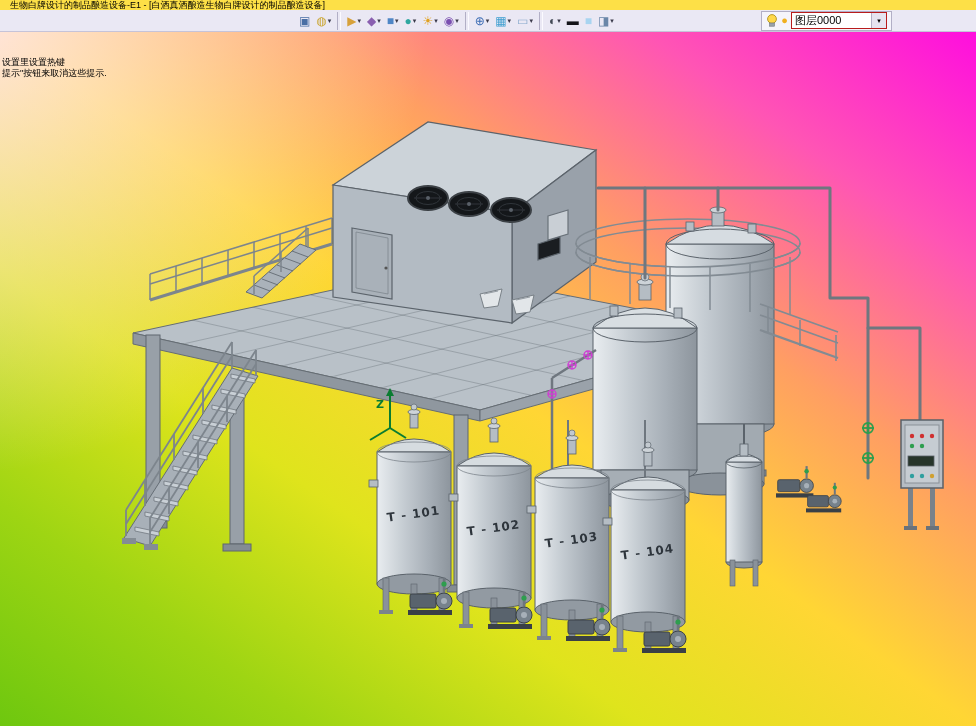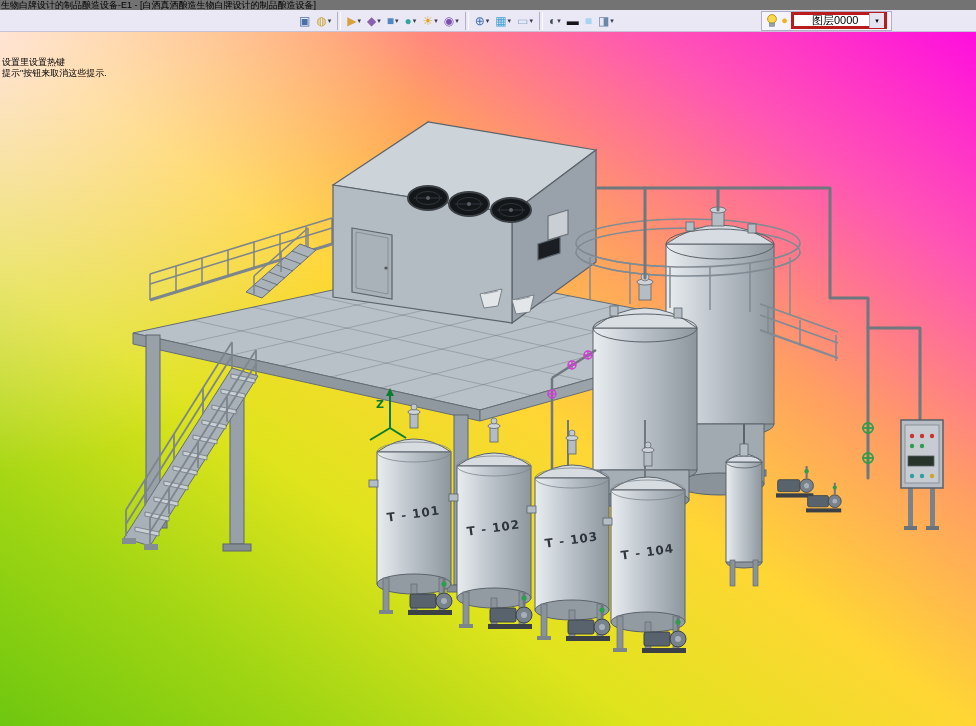--- a/index.html
+++ b/index.html
@@ -1,40 +1,40 @@
 <!DOCTYPE html>
 <html><head>
 <meta charset="utf-8">
 <style>
   html,body{margin:0;padding:0;}
   body{width:976px;height:726px;overflow:hidden;font-family:"Liberation Sans","DejaVu Sans",sans-serif;background:#fff;}
   .app{width:976px;height:726px;display:flex;flex-direction:column;}
 
   
-  .titlebar{height:10px;background:#737373;font-size:9px;line-height:10px;color:#000;
-    white-space:nowrap;overflow:hidden;padding-left:1px;flex:0 0 auto;}
+  .titlebar{height:10px;background:#fde047;font-size:9px;line-height:10px;color:#000;
+    white-space:nowrap;overflow:hidden;padding-left:10px;flex:0 0 auto;}
 
   
   .toolbar{height:22px;flex:0 0 auto;background:#eae8f4;border-bottom:1px solid #c6c3d8;
     display:flex;align-items:center;padding-left:296px;box-sizing:border-box;}
   .tb-btn{height:20px;border:1px solid transparent;background:transparent;display:flex;
     align-items:center;justify-content:center;padding:0 2px;cursor:default;}
   .tb-btn .g{font-size:12px;line-height:1;}
   .dd{font-size:7px;color:#3a3a4a;margin-left:1px;line-height:1;}
   .sep{width:2px;height:18px;border-left:1px solid #b2afc6;border-right:1px solid #fbfaff;margin:0 3px;}
   .ic0{color:#4a6fa5}.ic1{color:#c9a227}.ic2{color:#d7a13b}.ic3{color:#8a5fb0}
   .ic4{color:#4f86c6}.ic5{color:#2fa7a0}.ic6{color:#e0a020}.ic7{color:#7a4fb0}
   .ic8{color:#3d6db5}.ic9{color:#3f9fd0}.ic10{color:#88aacc}.ic11{color:#434a56}
   .ic12{color:#15151a}.ic13{color:#a8d4f0}.ic14{color:#6a86a8}
 
   .layer-panel{margin-left:auto;margin-right:84px;display:flex;align-items:center;gap:3px;
     border:1px solid #b2afc6;background:#f5f4fb;padding:0 4px;height:20px;box-sizing:border-box;}
   .ball{color:#f0b020;font-size:11px;line-height:1;}
   .layer-combo{display:flex;align-items:center;justify-content:space-between;background:#fff;
-    border:3px solid #b91c1c;height:17px;width:96px;font-size:11px;padding-left:18px;box-sizing:border-box;cursor:default;}
+    border:1px solid #b91c1c;height:17px;width:96px;font-size:11px;padding-left:3px;box-sizing:border-box;cursor:default;}
   .combo-arrow{width:14px;height:15px;background:#e6e4f0;border-left:1px solid #b2afc6;
     display:flex;align-items:center;justify-content:center;font-size:7px;}
 
   
   .viewport{position:relative;flex:1 1 auto;height:694px;
     background:
       radial-gradient(circle at -5% -5%, rgba(255,230,246,0.95) 0%, rgba(255,230,246,0) 38%),
       linear-gradient(to top right, #6ec70f 0%, #9ed513 16%, #dfe41c 33%, #ffd634 50%, #ff9f62 66%, #ff55b4 83%, #ff0ede 100%);}
   .hints{position:absolute;top:1px;left:2px;font-size:9px;line-height:11px;color:#000;z-index:2;margin-top:24px;}
   .viewport svg{position:absolute;inset:0;display:block;}

